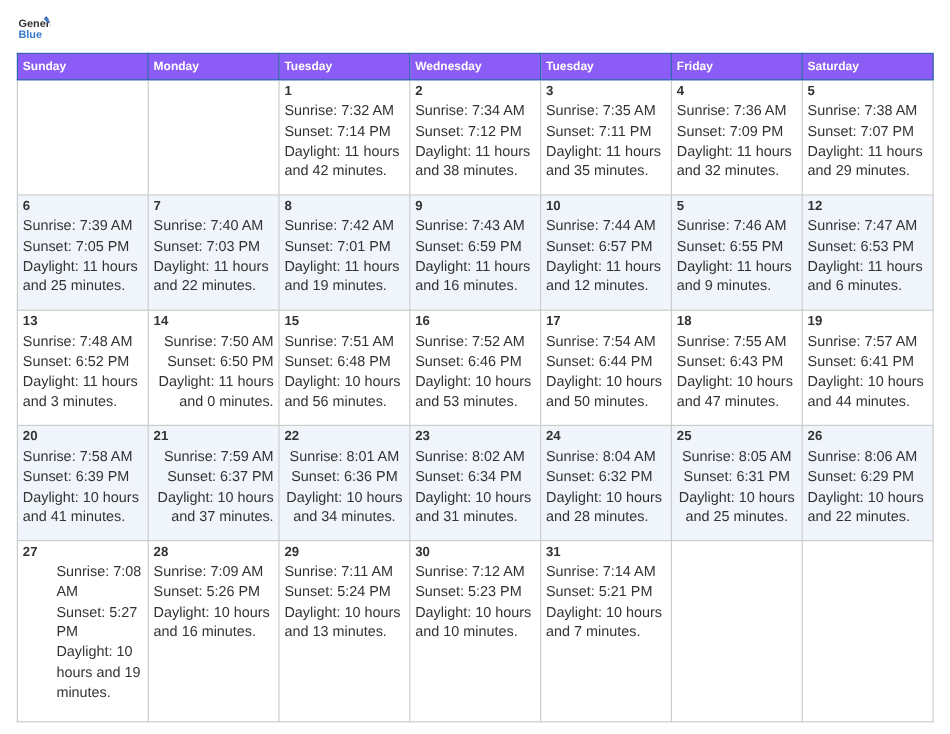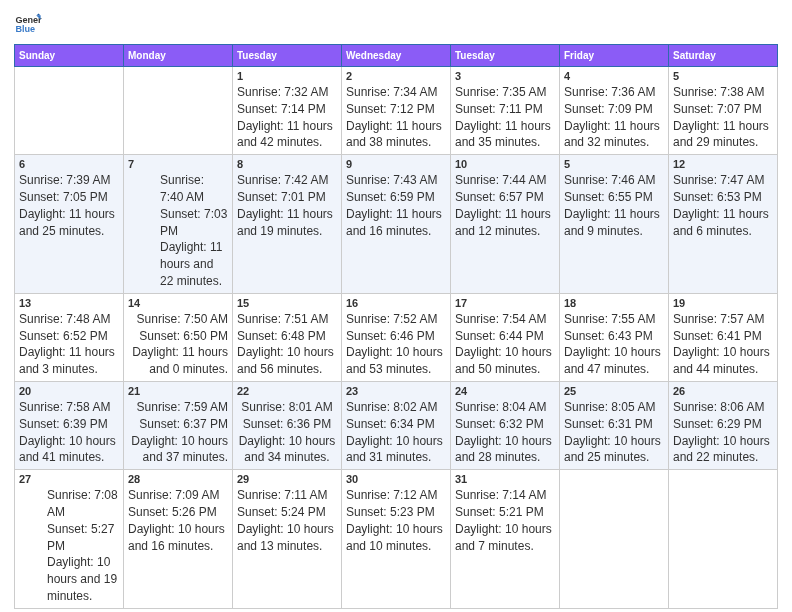--- a/index.html
+++ b/index.html
@@ -158,21 +158,21 @@
         </tr>
         <tr>
           <td>
             <span class="day-num">6</span>
             <div class="day-info" style="white-space: pre-line;">Sunrise: 7:39 AM
 Sunset: 7:05 PM
 Daylight: 11 hours and 25 minutes.</div>
           </td>
           <td>
             <span class="day-num">7</span>
-            <div class="day-info" style="white-space: pre-line; margin-left: 32px;">Sunrise: 7:40 AM
+            <div class="day-info" style="white-space: pre-line;">Sunrise: 7:40 AM
 Sunset: 7:03 PM
 Daylight: 11 hours and 22 minutes.</div>
           </td>
           <td>
             <span class="day-num">8</span>
             <div class="day-info" style="white-space: pre-line;">Sunrise: 7:42 AM
 Sunset: 7:01 PM
 Daylight: 11 hours and 19 minutes.</div>
           </td>
           <td>
@@ -270,21 +270,21 @@
 Daylight: 10 hours and 31 minutes.</div>
           </td>
           <td>
             <span class="day-num">24</span>
             <div class="day-info" style="white-space: pre-line;">Sunrise: 8:04 AM
 Sunset: 6:32 PM
 Daylight: 10 hours and 28 minutes.</div>
           </td>
           <td>
             <span class="day-num">25</span>
-            <div class="day-info" style="white-space: pre-line;">Sunrise: 8:05 AM
+            <div class="day-info" style="white-space: pre-line; text-align: center;">Sunrise: 8:05 AM
 Sunset: 6:31 PM
 Daylight: 10 hours and 25 minutes.</div>
           </td>
           <td>
             <span class="day-num">26</span>
             <div class="day-info" style="white-space: pre-line;">Sunrise: 8:06 AM
 Sunset: 6:29 PM
 Daylight: 10 hours and 22 minutes.</div>
           </td>
         </tr>

